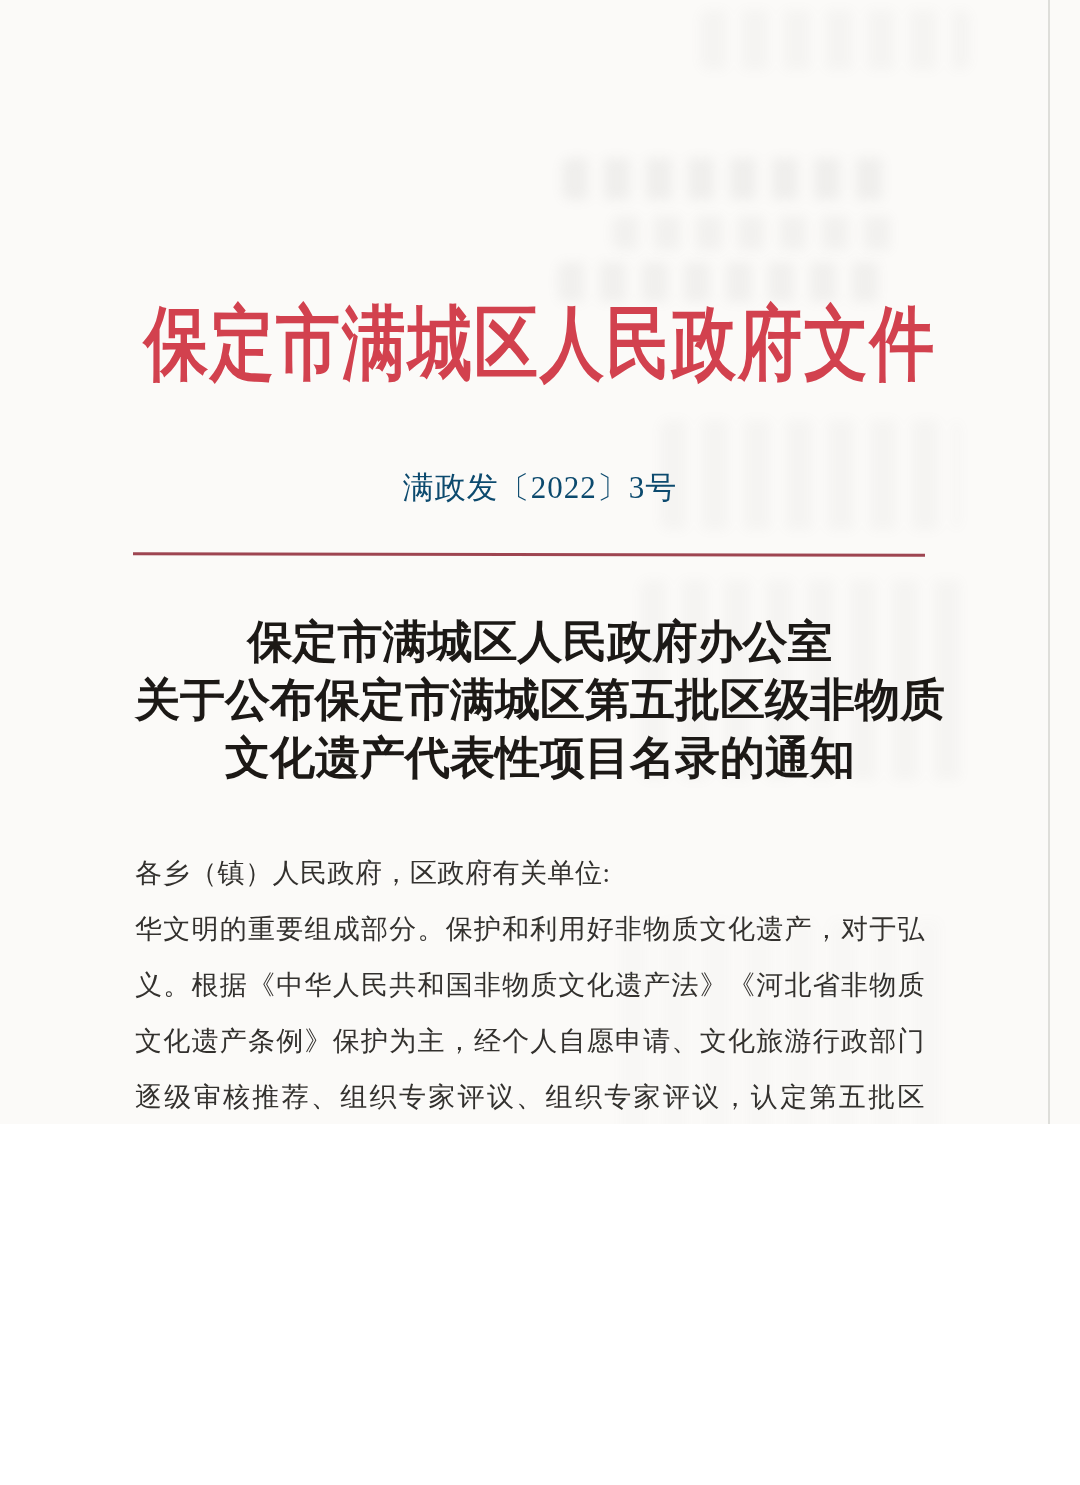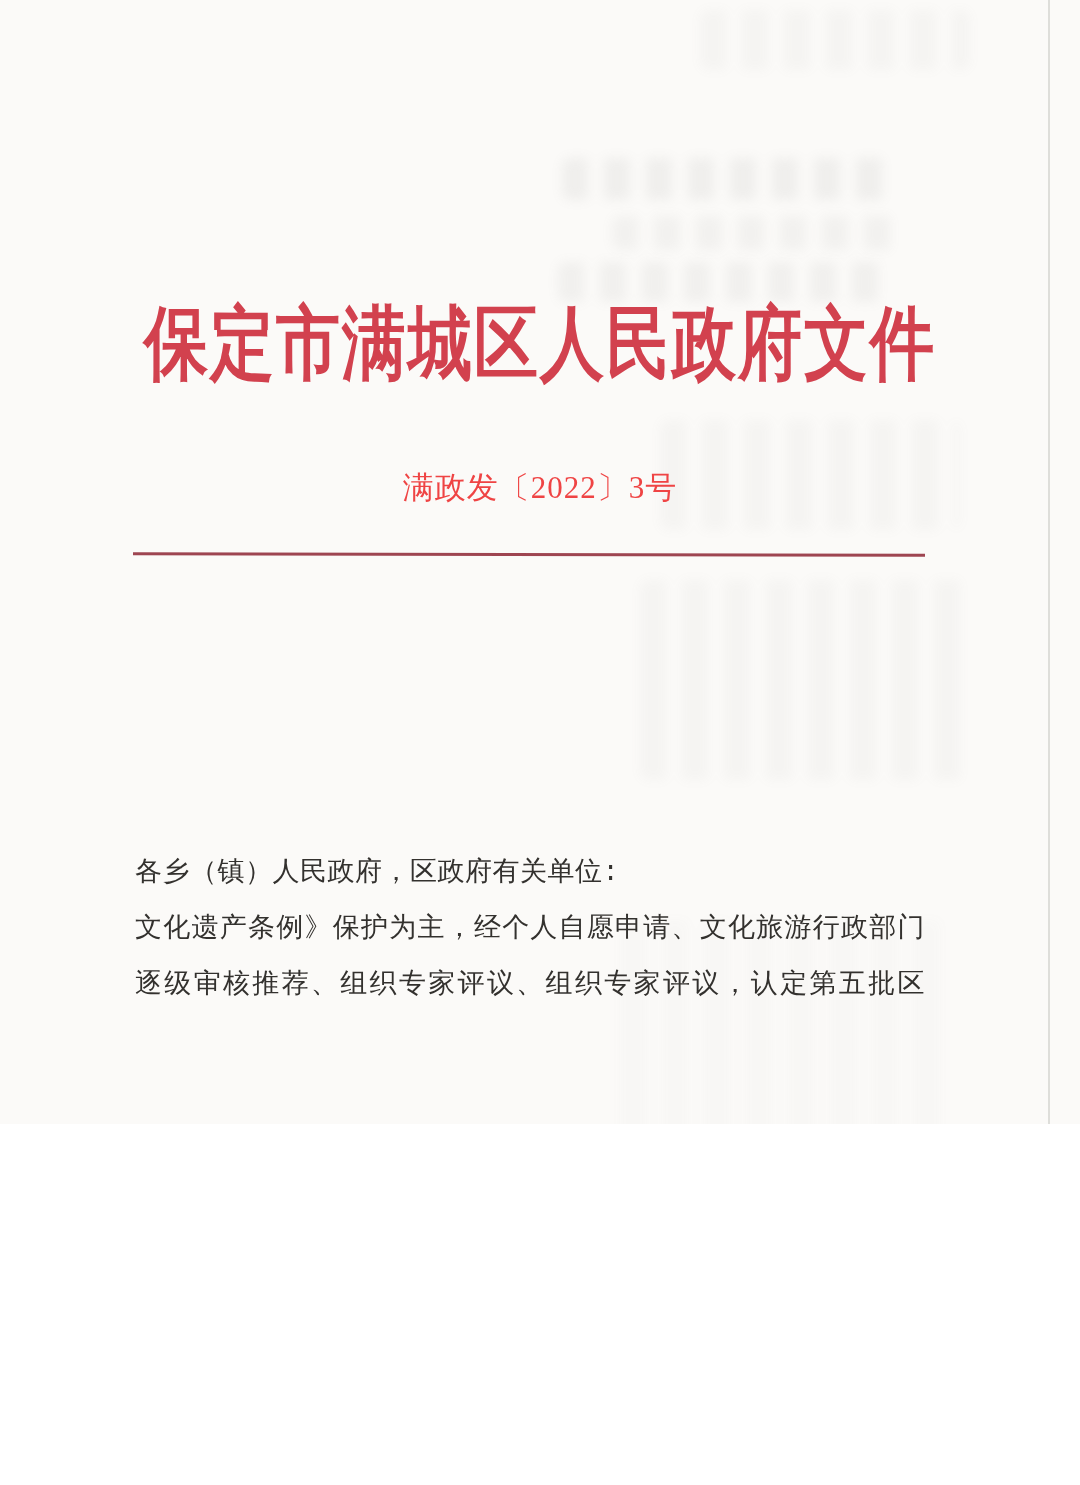--- a/index.html
+++ b/index.html
@@ -52,21 +52,21 @@
     transform:scaleY(1.26);
     transform-origin:top center;
     filter:blur(.3px);
     white-space:nowrap;
   }
   .doc-number{
     position:absolute;top:467px;left:0;width:100%;
     text-align:center;
     font-size:31px;
     letter-spacing:1px;
-    color:#ef4444;
+    color:#0c4a6e;
     filter:blur(.2px);
   }
   .red-rule{
     position:absolute;top:553px;left:133px;width:792px;height:3px;
     background:var(--rule-red);
     transform:rotate(.12deg);
   }
   .doc-title{
     position:absolute;top:613px;left:80px;width:920px;
     text-align:center;
@@ -78,21 +78,20 @@
   .doc-title p{margin:0;white-space:nowrap;}
   .doc-body{
     position:absolute;top:845px;left:135px;width:790px;
     font-size:27px;
     color:var(--ink);
     filter:blur(.2px);
   }
   .doc-body p{
     margin:0;height:56px;line-height:56px;
     letter-spacing:.5px;
-    font-family:Liberation Mono, monospace;
   }
   .fill{text-align:justify;text-align-last:justify;}
   .indent{text-indent:54px;}
 </style>
 </head>
 <body>
 
 <div class="page">
 
   <div class="artifact a1"></div>
@@ -104,20 +103,27 @@
   <div class="artifact a7"></div>
   <div class="scan-edge"></div>
   <div class="speck"></div>
 
   <h1 class="red-header">保定市满城区人民政府文件</h1>
 
   <div class="doc-number">满政发〔2022〕3号</div>
 
   <div class="red-rule"></div>
 
+  <section class="doc-title">
+    <p>保定市满城区人民政府办公室</p>
+    <p>关于公布保定市满城区第五批区级非物质</p>
+    <p>文化遗产代表性项目名录的通知</p>
+  </section>
 
   <section class="doc-body">
     <p>各乡（镇）人民政府，区政府有关单位:</p>
+    <p class="fill">华文明的重要组成部分。保护和利用好非物质文化遗产，对于弘</p>
+    <p class="fill">义。根据《中华人民共和国非物质文化遗产法》《河北省非物质</p>
     <p class="fill">文化遗产条例》保护为主，经个人自愿申请、文化旅游行政部门</p>
     <p class="fill">逐级审核推荐、组织专家评议、组织专家评议，认定第五批区</p>
   </section>
 
 </div>
 
 </body></html>

